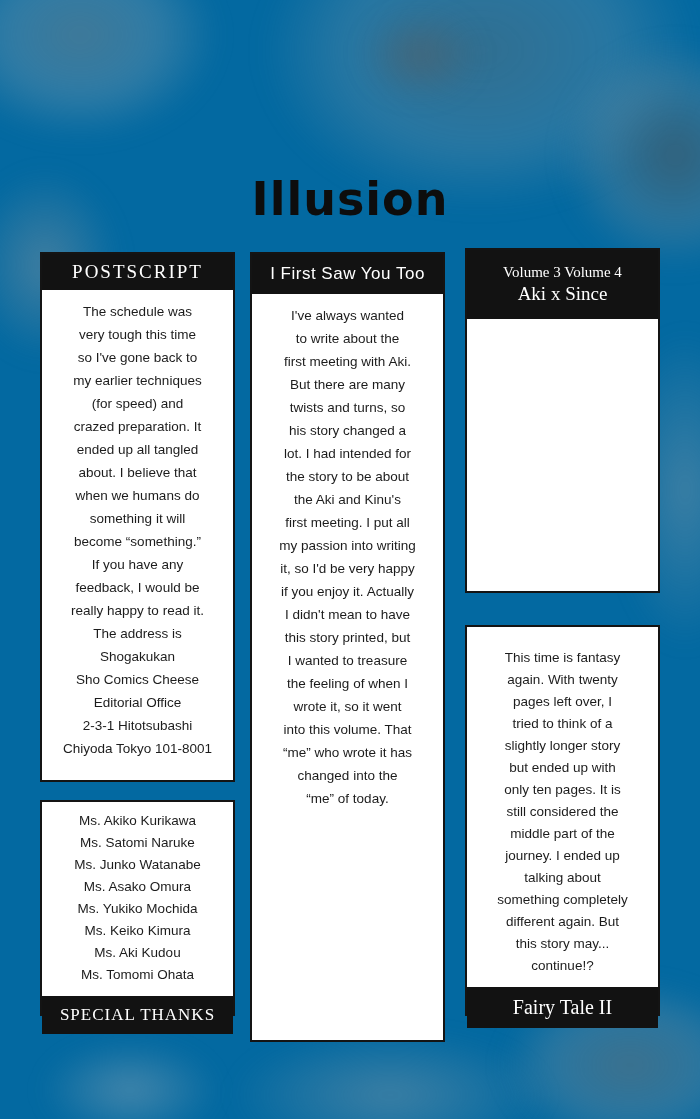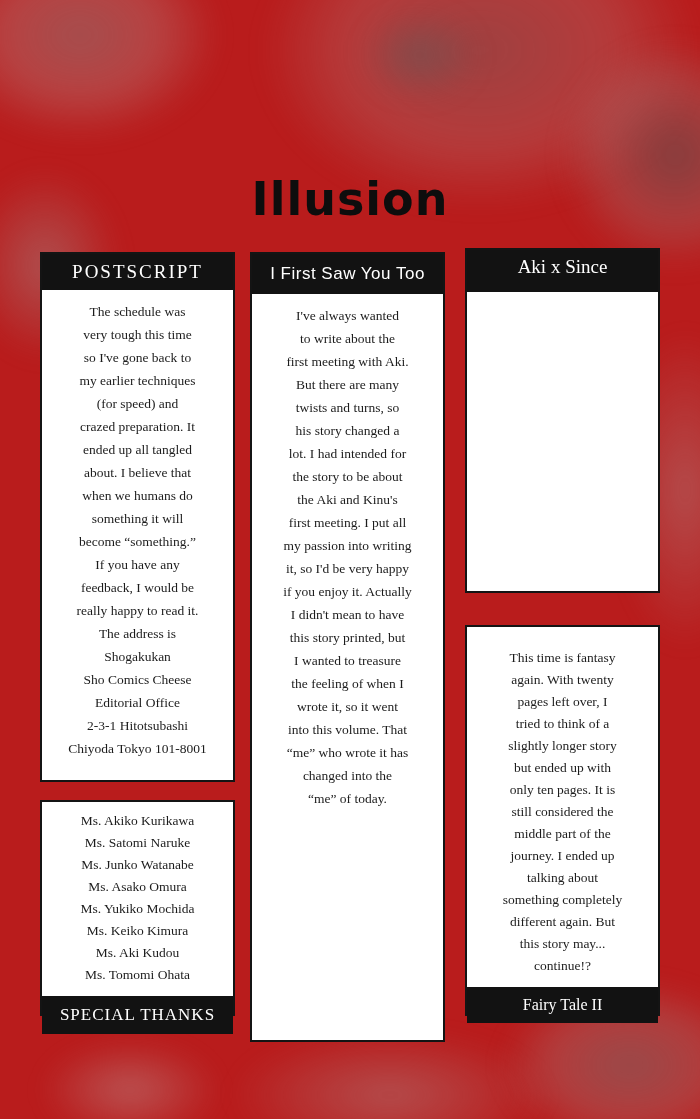--- a/index.html
+++ b/index.html
@@ -2,21 +2,21 @@
 <html><head>
 <meta charset="utf-8">
 <style>
   * { box-sizing: border-box; margin: 0; padding: 0; }
   body { background: #e9e9e9; font-family: "DejaVu Sans", sans-serif; }
   .page {
     position: relative;
     width: 700px;
     height: 1119px;
     margin: 0 auto;
-    background: #b91c1c;
+    background: #0369a1;
     overflow: hidden;
   }
   
   .blob {
     position: absolute;
     border-radius: 50%;
     filter: blur(12px);
     pointer-events: none;
   }
   .b1 { left:-60px; top:-70px; width:280px; height:210px; background: radial-gradient(closest-side, rgba(140,140,140,.45), rgba(180,180,180,.25) 55%, transparent); }
@@ -52,31 +52,31 @@
     color: #ffffff;
     text-align: center;
     padding: 6px 4px;
     flex: 0 0 auto;
   }
   .band-postscript { font-family: "Liberation Serif", "DejaVu Serif", serif; font-size: 19px; letter-spacing: 2px; padding: 7px 4px; }
   .band-firstsaw { font-family: "Liberation Sans", "DejaVu Sans", sans-serif; font-size: 17px; letter-spacing: .5px; padding: 10px 4px; }
   .band-vol { font-family: "Liberation Serif", "DejaVu Serif", serif; font-size: 15px; padding: 8px 4px 2px; }
   .band-akimomo { font-family: "Liberation Serif", "DejaVu Serif", serif; font-size: 19px; padding: 0 4px 8px; }
   .band-thanks { font-family: "Liberation Serif", "DejaVu Serif", serif; font-size: 17px; letter-spacing: 1px; padding: 9px 4px; }
-  .band-fairy { font-family: "Liberation Serif", "DejaVu Serif", serif; font-size: 16px; padding: 9px 4px; }
+  .band-fairy { font-family: "Liberation Serif", "DejaVu Serif", serif; font-size: 20px; padding: 9px 4px; }
 
   .body-text {
     flex: 1 1 auto;
     white-space: pre-line;
     text-align: center;
     font-size: 13.5px;
     line-height: 23px;
     color: #1c1c1c;
     padding: 10px 6px;
-    font-family: Liberation Serif, serif;
+    font-family: Liberation Sans, sans-serif;
   }
   .box-left1  { left: 40px;  top: 252px; width: 195px; height: 530px; }
   .box-left2  { left: 40px;  top: 800px; width: 195px; height: 216px; }
   .box-mid    { left: 250px; top: 252px; width: 195px; height: 790px; }
   .box-right1 { left: 465px; top: 248px; width: 195px; height: 345px; }
   .box-right2 { left: 465px; top: 625px; width: 195px; height: 391px; }
 
   .box-left2 .body-text { padding-top: 8px; line-height: 22px; }
   .box-right2 .body-text { padding-top: 20px; line-height: 22px; }
 </style>
@@ -154,20 +154,21 @@
 Ms. Asako Omura
 Ms. Yukiko Mochida
 Ms. Keiko Kimura
 Ms. Aki Kudou
 Ms. Tomomi Ohata</div>
     <div class="band band-thanks">SPECIAL THANKS</div>
   </div>
 
   <div class="box box-right1">
     <div class="band">
+      <div class="band-vol">Volume 3  Volume 4</div>
       <div class="band-akimomo">Aki x Since</div>
     </div>
   </div>
 
   <div class="box box-right2">
     <div class="body-text">This time is fantasy
 again. With twenty
 pages left over, I
 tried to think of a
 slightly longer story

